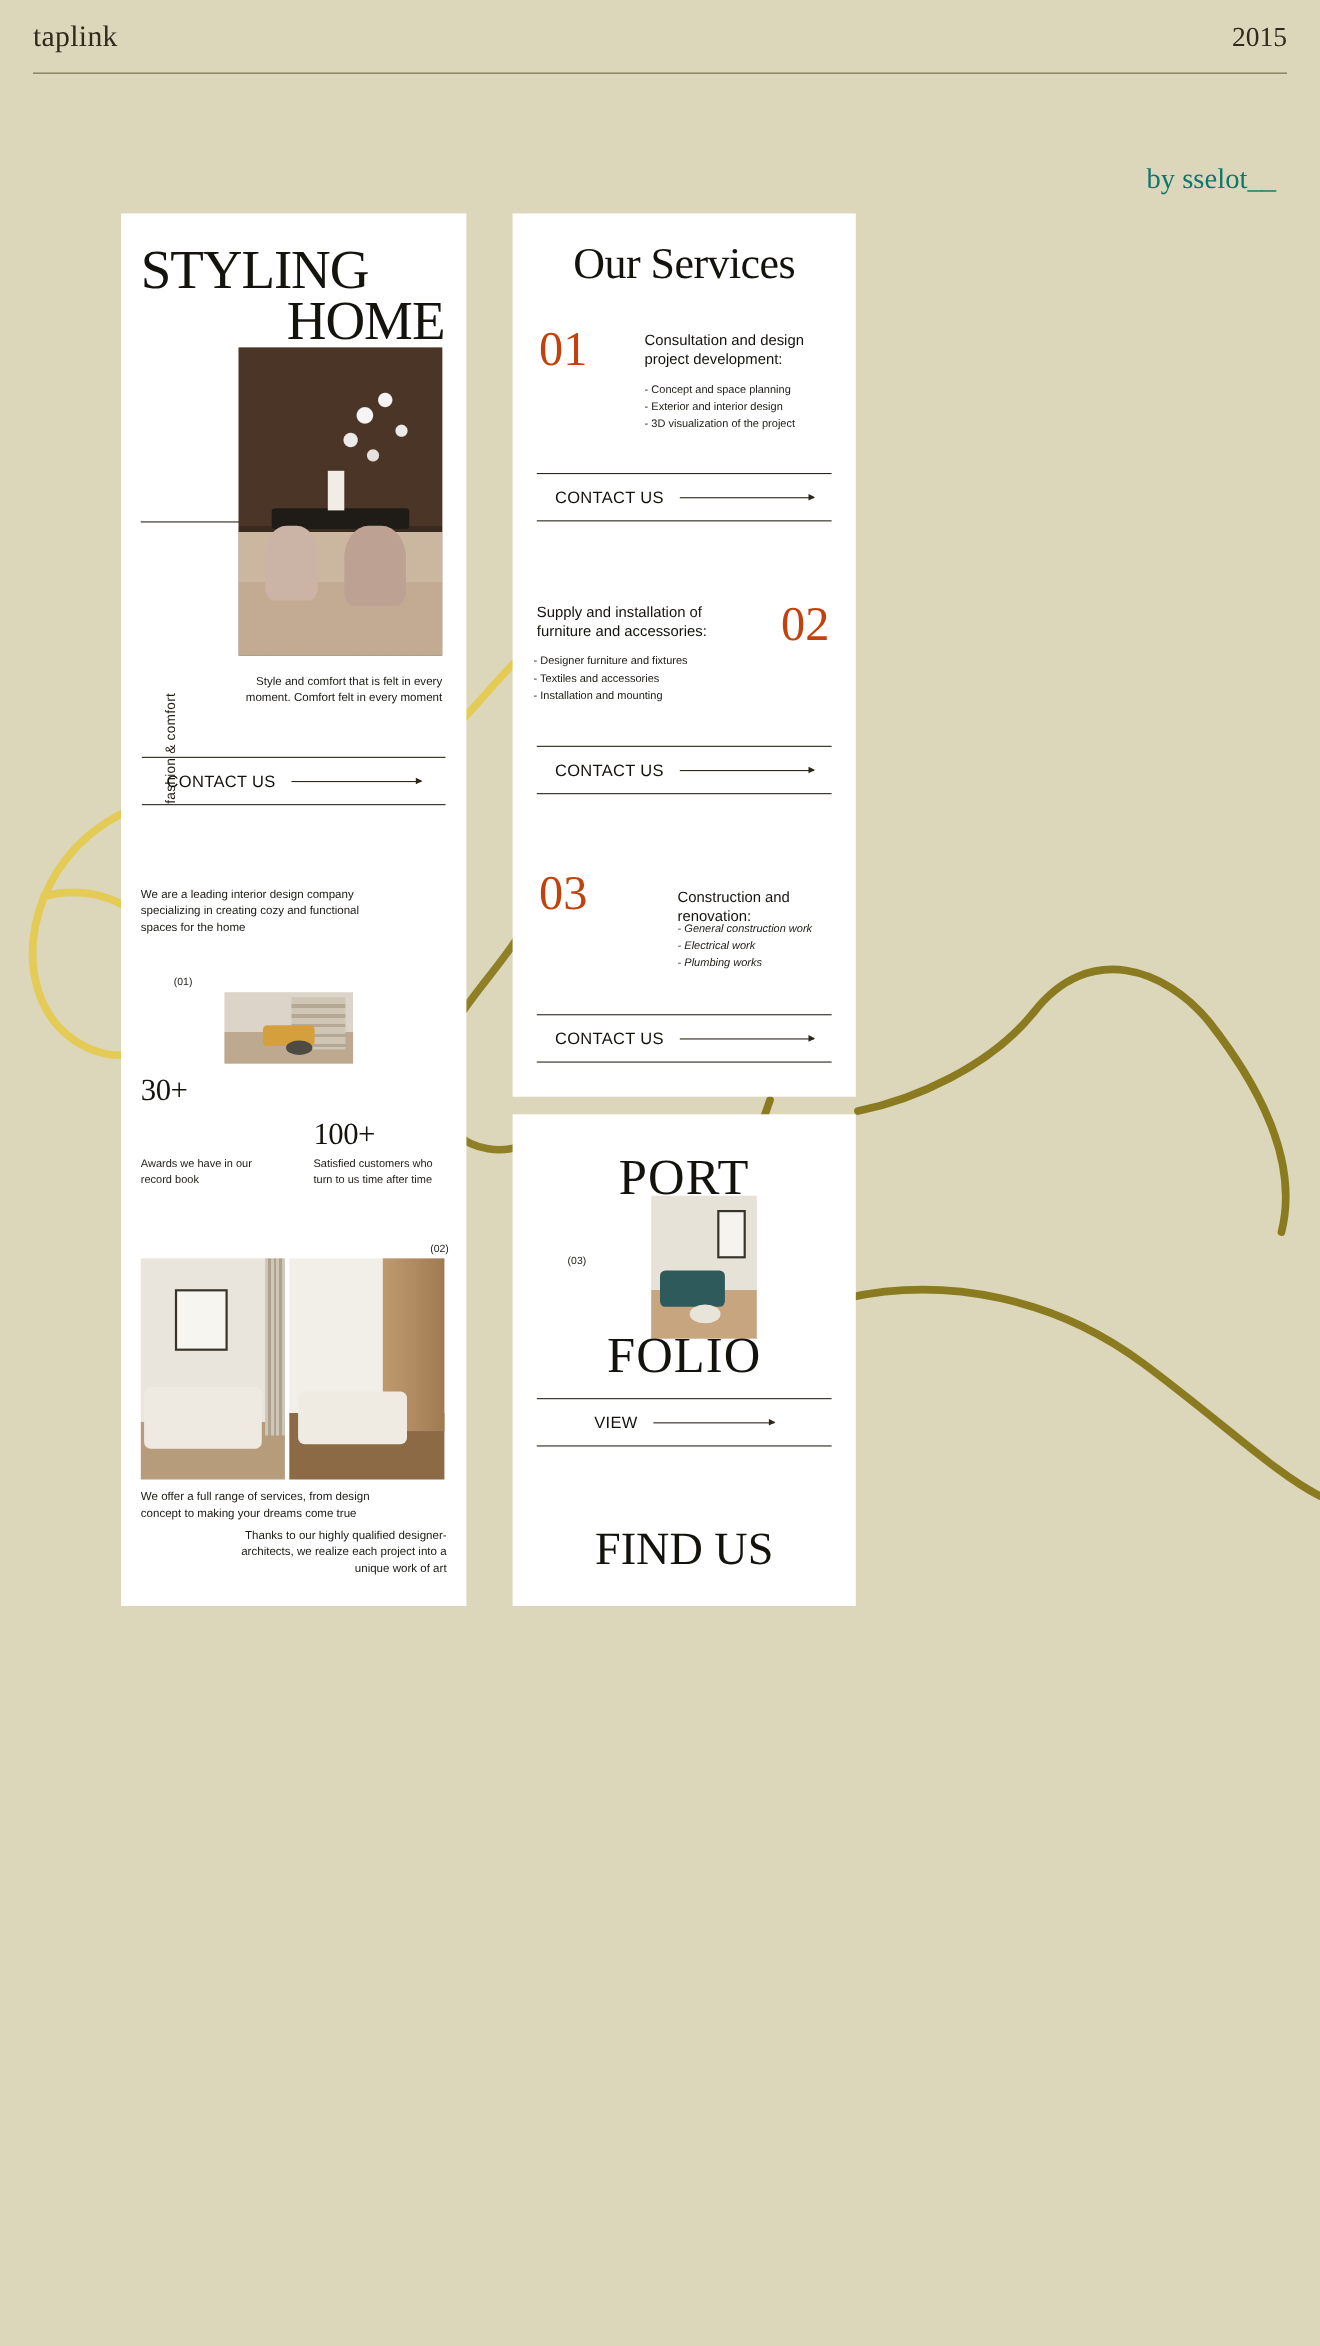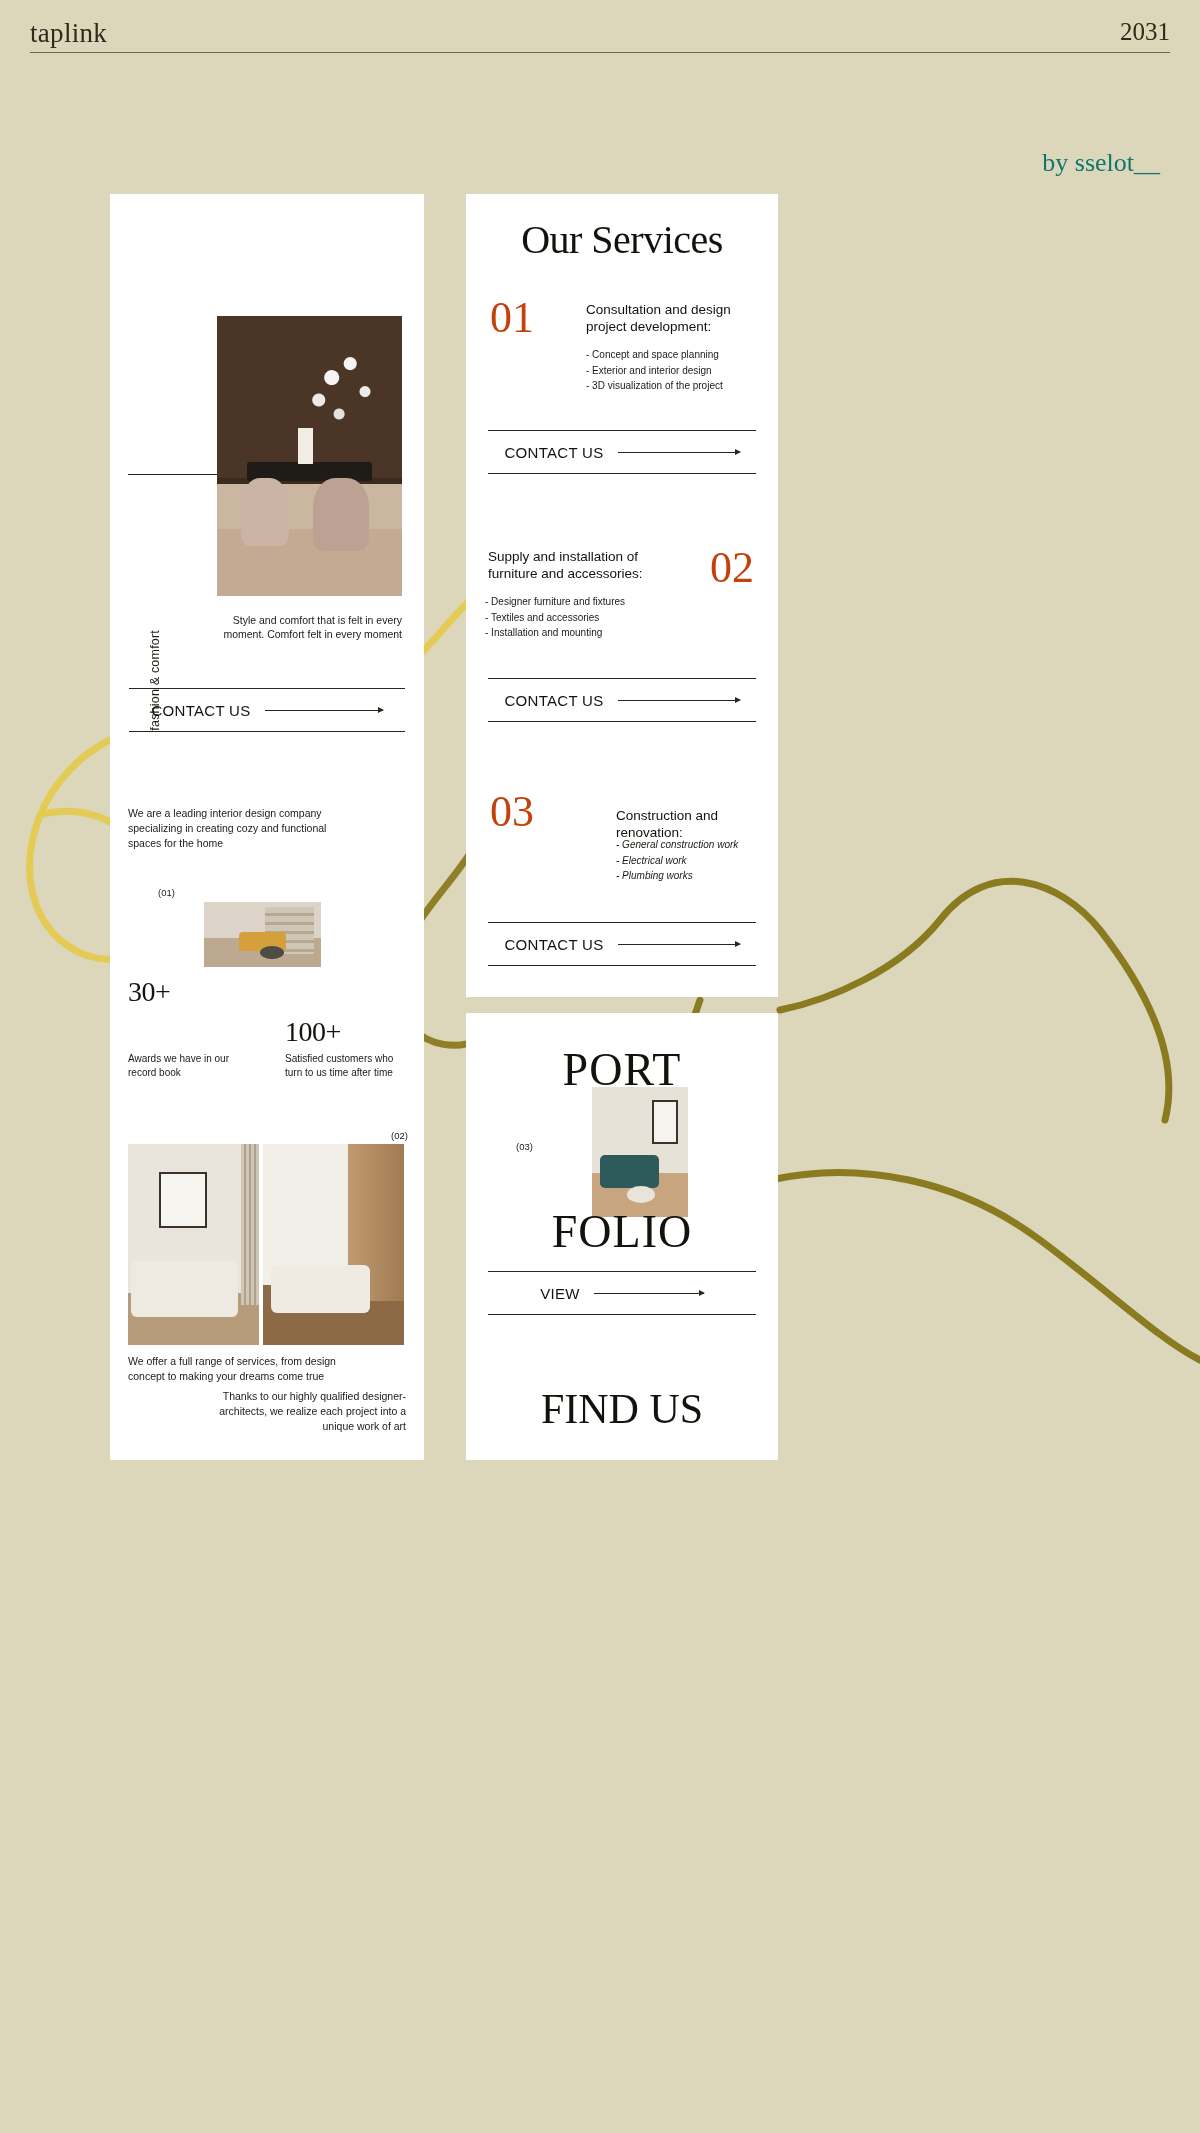--- a/index.html
+++ b/index.html
@@ -15,22 +15,22 @@
     background: #dcd7bb;
     overflow: hidden;
   }
 
   
   .ribbons { position: absolute; inset: 0; pointer-events: none; }
 
   
   .topbar {
     position: absolute; left: 30px; top: 18px; width: 1140px;
-    display: flex; justify-content: space-between;
-    padding-bottom: 3px;
+    display: flex; align-items: flex-end; justify-content: space-between;
+    padding-bottom: 17px;
     border-bottom: 1.5px solid #6d6545;
   }
   .brand {
     font-family: "Liberation Serif", serif;
     font-size: 27px; color: #2e2a1c; letter-spacing: .3px;
   }
   .year {
     font-family: "Liberation Serif", serif;
     font-size: 25px; color: #2e2a1c;
   }
@@ -260,26 +260,30 @@
   <svg class="ribbons" width="1200" height="2133" viewBox="0 0 1200 2133">
     <path d="M470 600 C 430 640, 400 690, 350 700 C 260 718, 150 700, 80 760 C 20 812, 14 900, 60 940 C 110 982, 170 950, 160 890 C 150 830, 90 800, 40 815" fill="none" stroke="#e3cb55" stroke-width="7" stroke-linecap="round"></path>
     <path d="M470 600 C 500 660, 520 720, 500 790 C 478 868, 420 900, 400 960 C 380 1020, 430 1060, 480 1040" fill="none" stroke="#8a7b20" stroke-width="7" stroke-linecap="round" opacity="0.95"></path>
     <path d="M780 1010 C 830 1000, 900 970, 940 920 C 990 856, 1060 880, 1100 930 C 1150 994, 1180 1060, 1165 1120" fill="none" stroke="#8a7b20" stroke-width="7" stroke-linecap="round"></path>
     <path d="M700 1000 C 680 1060, 650 1120, 600 1160 C 540 1208, 500 1250, 520 1300" fill="none" stroke="#8a7b20" stroke-width="7" stroke-linecap="round"></path>
     <path d="M770 1180 C 860 1160, 960 1180, 1040 1240 C 1110 1292, 1160 1340, 1200 1360" fill="none" stroke="#8a7b20" stroke-width="7" stroke-linecap="round"></path>
   </svg>
 
   <div class="topbar">
     <div class="brand">taplink</div>
-    <div class="year">2031</div>
+    <div class="year">2015</div>
   </div>
   <div class="byline">by sselot__</div>
 
   <div class="card" id="card-left">
 
+    <div class="styling-title">
+      <span>STYLING</span>
+      <span class="l2">HOME</span>
+    </div>
     <div class="title-rule"></div>
 
     <div class="vert-label">fashion &amp; comfort</div>
 
     <div class="photo" id="hero-photo">
       <div class="table"></div>
       <div class="chair-l"></div>
       <div class="chair-r"></div>
       <div class="vase"></div>
     </div>

